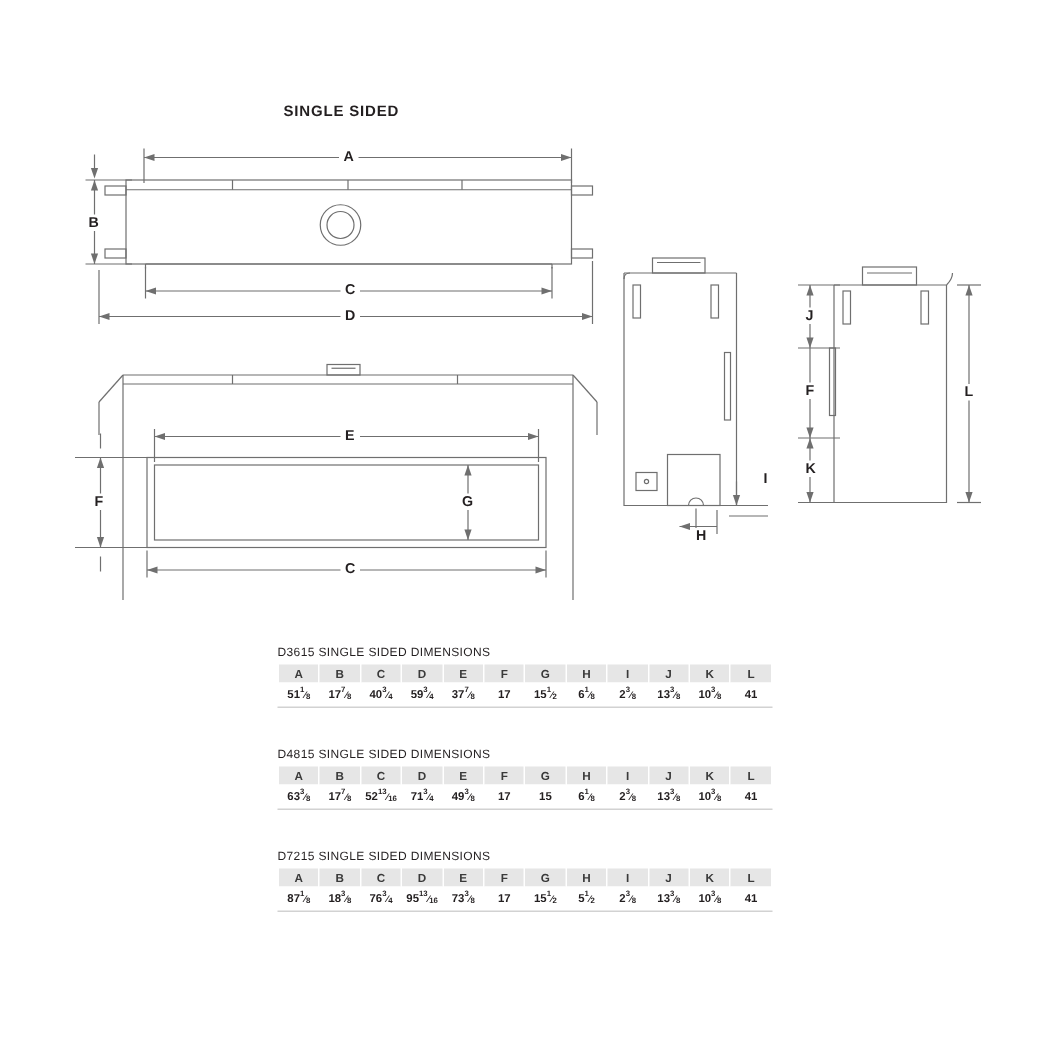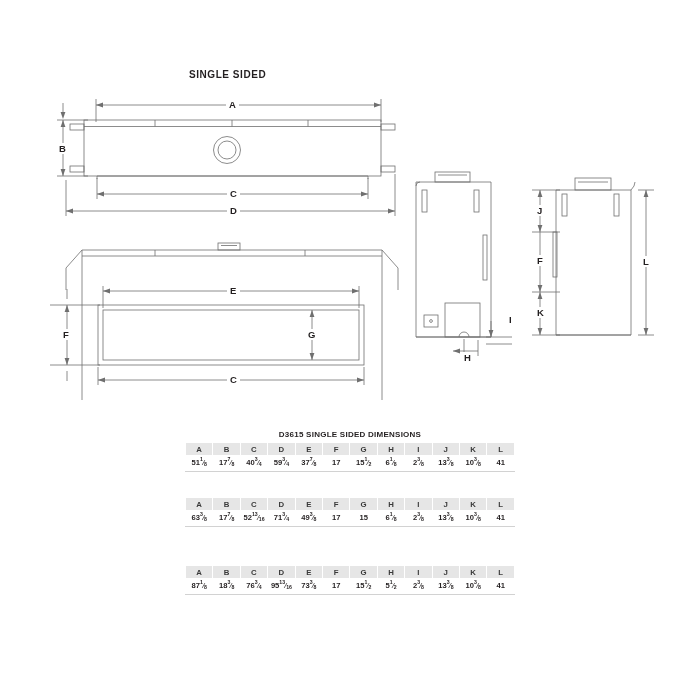--- a/index.html
+++ b/index.html
@@ -43,23 +43,23 @@
     color:#231f20;
     letter-spacing:.3px;
     background:#ffffff;
     padding:0 3px;
     line-height:11px;
   }
 
   
   .tbl-block{position:absolute;left:185px;width:330px;}
   .tbl-title{
-    text-align:center;
+    text-align:left;
     font-size:8px;
-    font-weight:bold;
+    font-weight:normal;
     color:#231f20;
     letter-spacing:.25px;
     margin-bottom:4px;
     white-space:nowrap;
   }
   table.dims{
     border-collapse:separate;
     border-spacing:1px 0;
     width:330px;
     table-layout:fixed;
@@ -367,20 +367,21 @@
             <td>13<sup class="fr">3</sup><span class="slash">⁄</span><sub class="fr">8</sub></td>
             <td>10<sup class="fr">3</sup><span class="slash">⁄</span><sub class="fr">8</sub></td>
             <td>41</td>
           </tr>
         </tbody>
     </table>
     <div class="tbl-rule"></div>
   </div>
 
   <div class="tbl-block" style="top:498px;">
+    <div class="tbl-title">D4815   SINGLE SIDED DIMENSIONS</div>
     <table class="dims">
       <thead>
           <tr>
             <th>A</th>
             <th>B</th>
             <th>C</th>
             <th>D</th>
             <th>E</th>
             <th>F</th>
             <th>G</th>
@@ -405,20 +406,21 @@
             <td>13<sup class="fr">3</sup><span class="slash">⁄</span><sub class="fr">8</sub></td>
             <td>10<sup class="fr">3</sup><span class="slash">⁄</span><sub class="fr">8</sub></td>
             <td>41</td>
           </tr>
         </tbody>
     </table>
     <div class="tbl-rule"></div>
   </div>
 
   <div class="tbl-block" style="top:566px;">
+    <div class="tbl-title">D7215   SINGLE SIDED DIMENSIONS</div>
     <table class="dims">
       <thead>
           <tr>
             <th>A</th>
             <th>B</th>
             <th>C</th>
             <th>D</th>
             <th>E</th>
             <th>F</th>
             <th>G</th>

